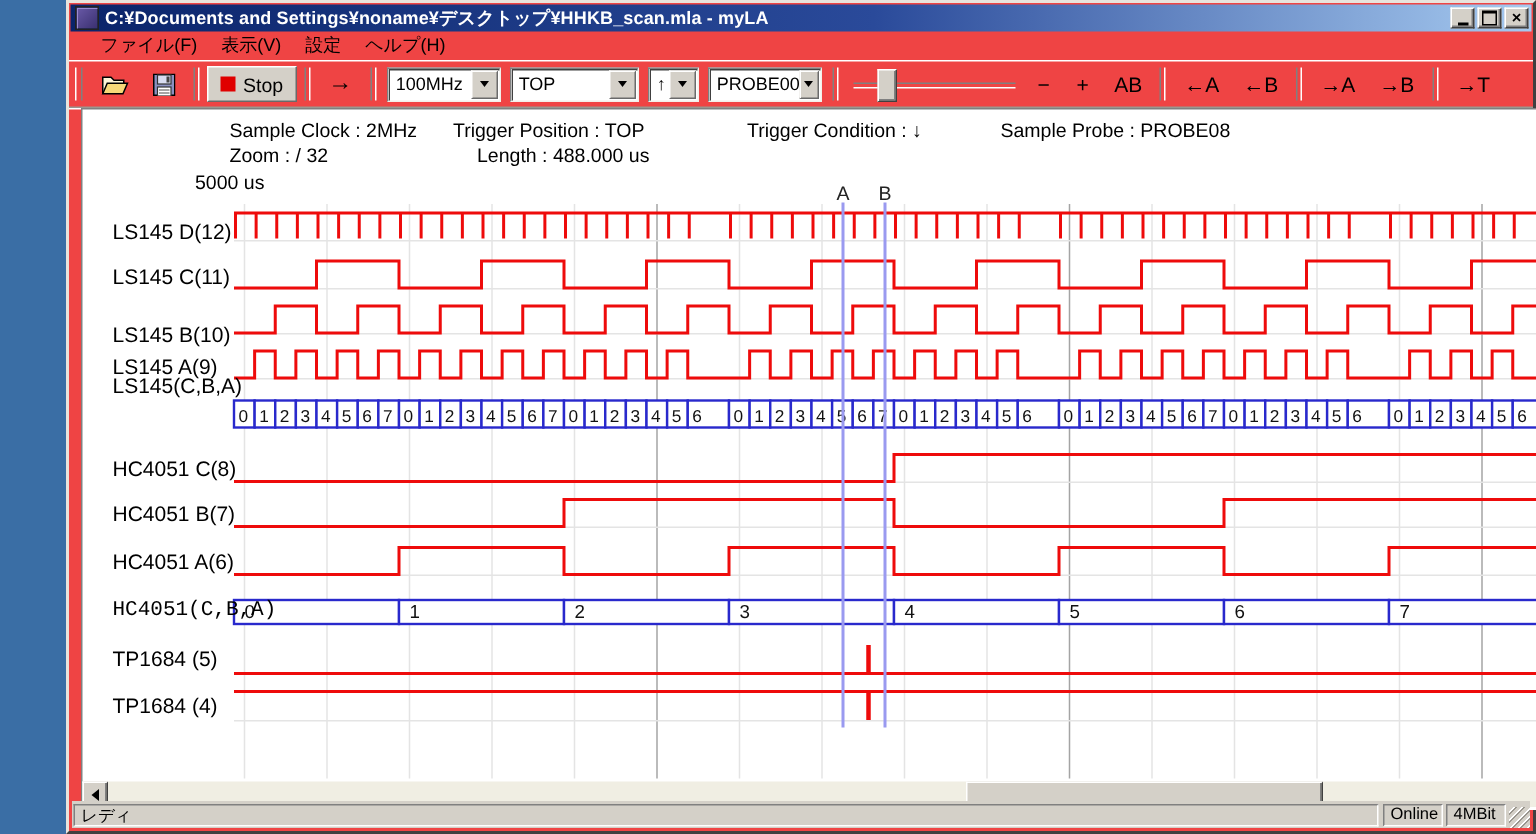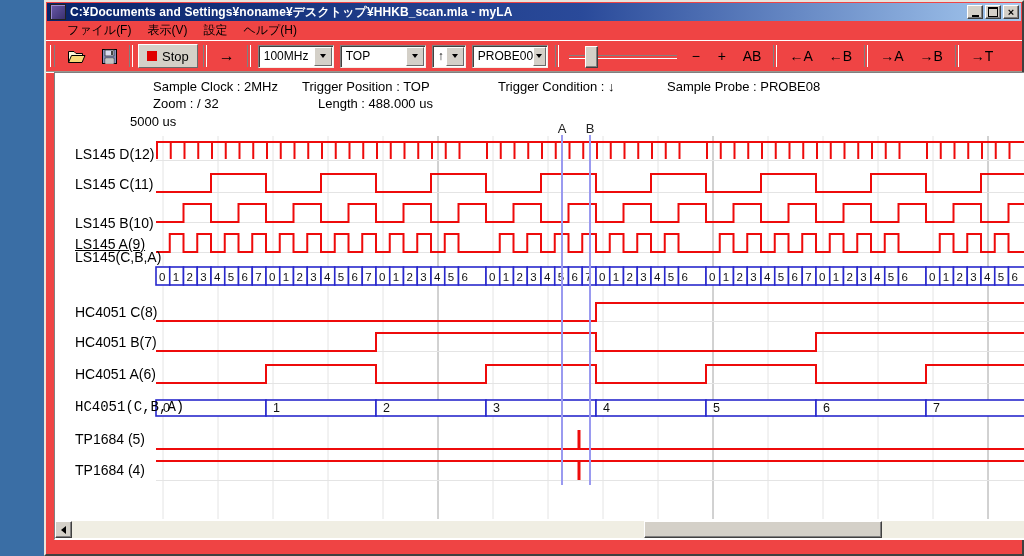--- a/index.html
+++ b/index.html
@@ -451,35 +451,47 @@
           <line x1="533" y1="459" x2="533" y2="478" stroke="#ee0b0b" stroke-width="3"></line>
         </g>
         <line x1="516" y1="133" x2="516" y2="483" stroke="#9a9af0" stroke-width="2"></line>
         <line x1="544" y1="133" x2="544" y2="483" stroke="#9a9af0" stroke-width="2"></line>
       </svg>
 
     <div id="channel-labels">
         <div class="ch-label" style="top: 143px;">LS145 D(12)</div>
         <div class="ch-label" style="top: 173px;">LS145 C(11)</div>
         <div class="ch-label" style="top: 212px;">LS145 B(10)</div>
-        <div class="ch-label" style="top: 233px; text-decoration: underline;">LS145 A(9)</div>
+        <div class="ch-label" style="top: 233px;">LS145 A(9)</div>
         <div class="ch-label" style="top: 246px;">LS145(C,B,A)</div>
         <div class="ch-label" style="top: 301px; text-align: right;">HC4051 C(8)</div>
         <div class="ch-label" style="top: 331px;">HC4051 B(7)</div>
         <div class="ch-label" style="top: 363px;">HC4051 A(6)</div>
         <div class="ch-label" style="top: 396px; font-family: Liberation Mono, monospace;">HC4051(C,B,A)</div>
         <div class="ch-label" style="top: 428px;">TP1684 (5)</div>
         <div class="ch-label" style="top: 459px;">TP1684 (4)</div>
       </div>
 
     <div class="hscroll">
       <div class="sc-btn sc-left">
           <span class="tri-left"></span>
         </div>
       <div class="sc-thumb"></div>
       <div class="sc-btn sc-right">
           <span class="tri-right"></span>
         </div>
     </div>
   </div>
 
+  <div class="statusbar">
+    <div class="sb-pane sb-main">
+      <span>レディ</span>
+    </div>
+    <div class="sb-pane sb-online">
+      <span>Online</span>
+    </div>
+    <div class="sb-pane sb-mem">
+      <span>4MBit</span>
+    </div>
+    <div class="sb-grip"></div>
+  </div>
 
 </div>
 
 </body></html>

